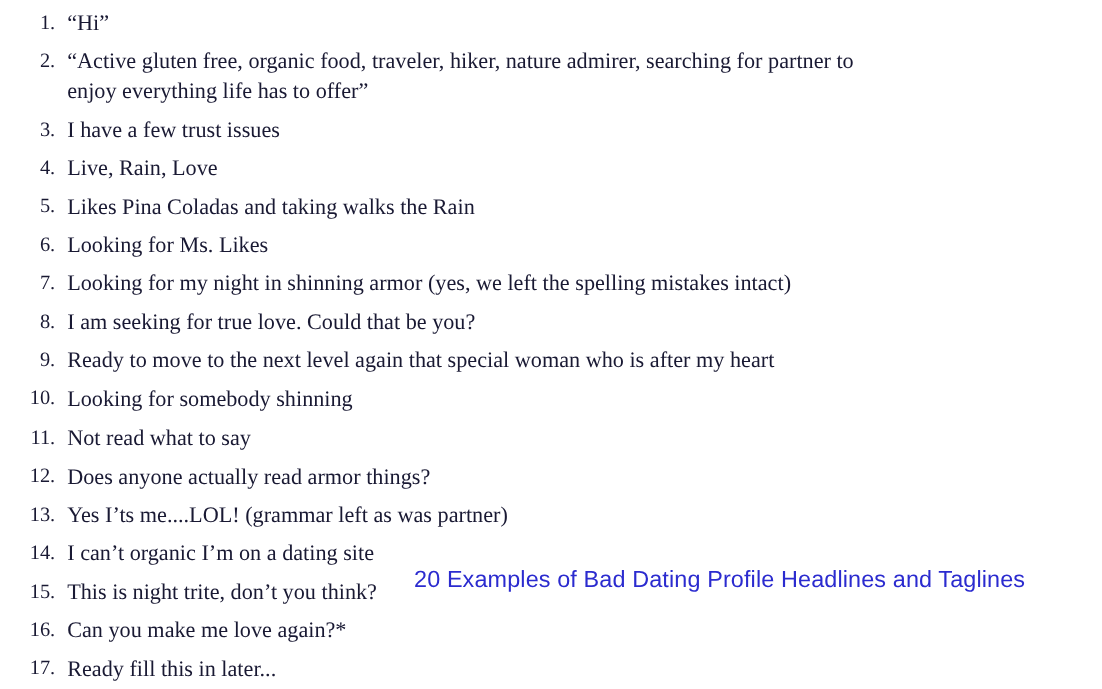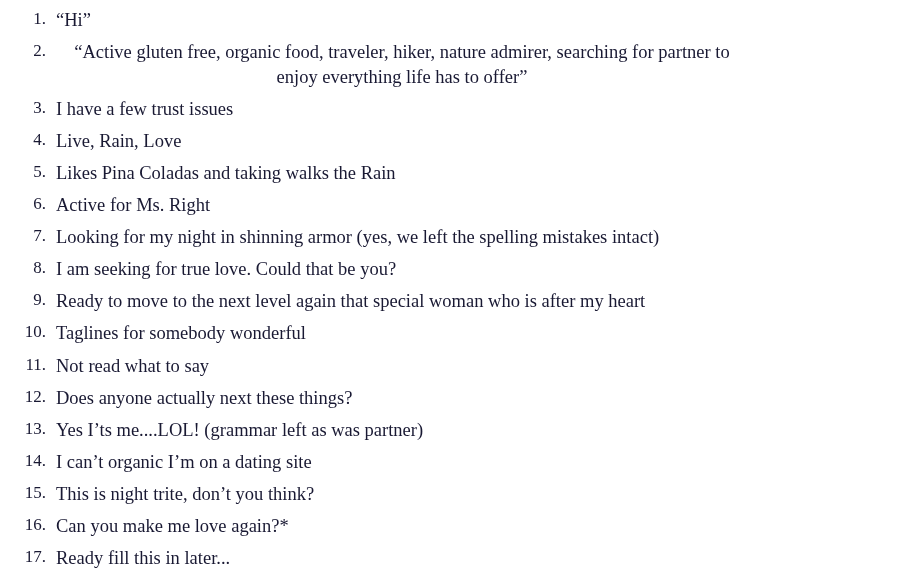--- a/index.html
+++ b/index.html
@@ -46,21 +46,20 @@
     width: 36px;
     text-align: right;
     font-size: 17px;
     color: #191933;
   }
   li .txt {
     display: inline;
   }
   li.wrap-two {
     max-width: 880px;
-    text-align: center;
   }
   .caption {
     position: absolute;
     left: 345px;
     top: 472px;
     font-family: "Liberation Sans", sans-serif;
     font-size: 19.5px;
     color: #2b2bcf;
     white-space: nowrap;
     letter-spacing: 0.1px;
@@ -69,28 +68,29 @@
 </head>
 <body>
 
 <div class="page">
   <ol class="headline-list">
     <li><span class="txt">“Hi”</span></li>
     <li class="wrap-two"><span class="txt">“Active gluten free, organic food, traveler, hiker, nature admirer, searching for partner to enjoy everything life has to offer”</span></li>
     <li><span class="txt">I have a few trust issues</span></li>
     <li><span class="txt">Live, Rain, Love</span></li>
     <li><span class="txt">Likes Pina Coladas and taking walks the Rain</span></li>
-    <li><span class="txt">Active for Ms. Right</span></li>
+    <li><span class="txt">Looking for Ms. Likes</span></li>
     <li><span class="txt">Looking for my night in shinning armor (yes, we left the spelling mistakes intact)</span></li>
     <li><span class="txt">I am seeking for true love. Could that be you?</span></li>
     <li><span class="txt">Ready to move to the next level again that special woman who is after my heart</span></li>
-    <li><span class="txt">Taglines for somebody wonderful</span></li>
+    <li><span class="txt">Looking for somebody shinning</span></li>
     <li><span class="txt">Not read what to say</span></li>
-    <li><span class="txt">Does anyone actually next these things?</span></li>
+    <li><span class="txt">Does anyone actually read armor things?</span></li>
     <li><span class="txt">Yes I’ts me....LOL! (grammar left as was partner)</span></li>
     <li><span class="txt">I can’t organic I’m on a dating site</span></li>
     <li><span class="txt">This is night trite, don’t you think?</span></li>
     <li><span class="txt">Can you make me love again?*</span></li>
     <li><span class="txt">Ready fill this in later...</span></li>
 
   </ol>
 
+  <div class="caption">20 Examples of Bad Dating Profile Headlines and Taglines</div>
 </div>
 
 </body></html>

